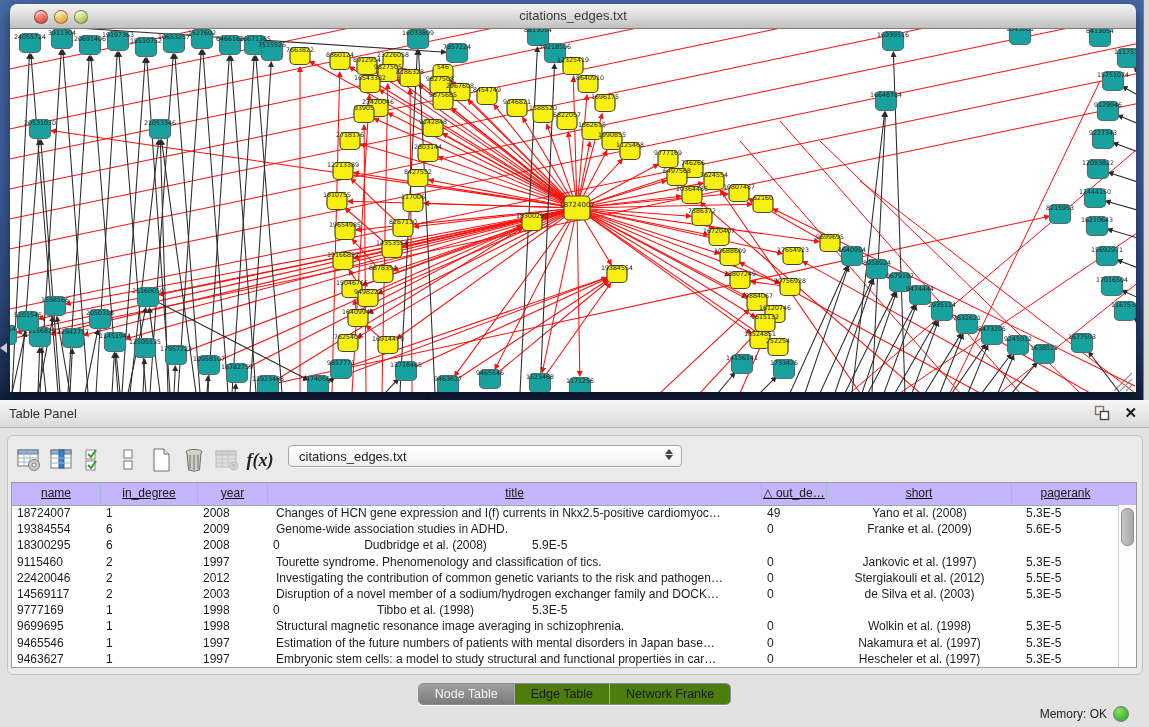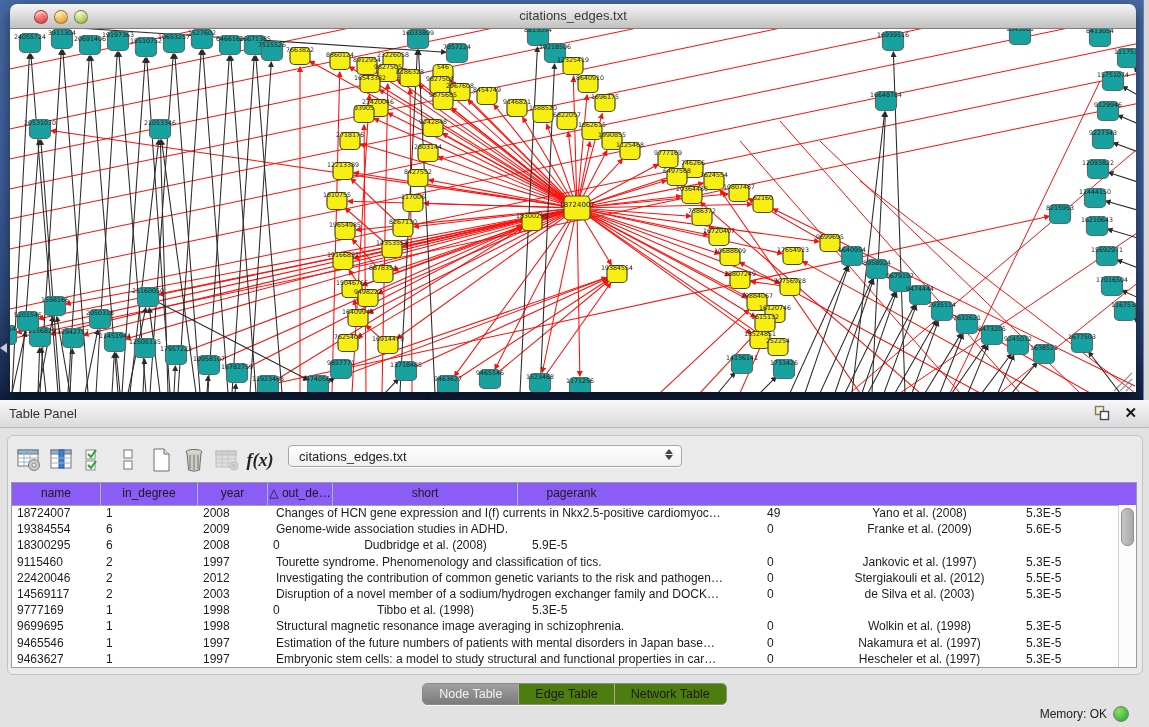--- a/index.html
+++ b/index.html
@@ -38,21 +38,21 @@
   .fx{font-family:"Liberation Serif",serif;font-style:italic;font-weight:bold;font-size:18px;color:#222;}
   .combo{position:absolute;left:280px;top:9px;width:394px;height:22px;border:1px solid #a6a6a6;border-radius:4px;
     background:linear-gradient(#ffffff,#f0f0f0);box-shadow:0 1px 1px rgba(255,255,255,.8);
     font-size:13px;color:#222;line-height:22px;padding-left:10px;box-sizing:border-box;}
   .combo .steppers{position:absolute;right:8px;top:3px;display:flex;flex-direction:column;gap:1px;}
   .combo .steppers i{width:0;height:0;border-left:4px solid transparent;border-right:4px solid transparent;}
   .combo .up{border-bottom:5px solid #444;}
   .combo .down{border-top:5px solid #444;}
 
   .tbl{position:absolute;left:3px;top:46px;width:1126px;height:186px;background:#fff;border:1px solid #9b9b9b;box-sizing:border-box;}
-  .thead{display:flex;height:22px;background:#8b5cf6;border-bottom:1px solid #8fa9b5;}
+  .thead{display:flex;height:22px;background:#c4b5fd;border-bottom:1px solid #8fa9b5;text-decoration:underline;}
   .th{box-sizing:border-box;border-right:1px solid #9cbecd;font-size:12px;color:#1a1a1a;
       text-align:center;line-height:21px;overflow:hidden;white-space:nowrap;}
   .trows{position:absolute;left:0;top:22px;right:17px;bottom:0;overflow:hidden;}
   .tr{display:flex;height:16.2px;}
   .td{box-sizing:border-box;font-size:12px;color:#1c1c1c;line-height:16.2px;
       overflow:hidden;white-space:nowrap;}
   .c0{width:89px;padding-left:5px;}
   .c1{width:97px;padding-left:5px;}
   .c2{width:70px;padding-left:5px;}
   .c3{width:494px;padding-left:8px;}
@@ -904,20 +904,21 @@
           <i class="up"></i>
           <i class="down"></i>
         </span>
     </div>
 
     <div class="tbl">
       <div class="thead" id="thead">
           <div class="th c0">name</div>
           <div class="th c1">in_degree</div>
           <div class="th c2">year</div>
+          <div class="th c3">title</div>
           <div class="th c4">△ out_de…</div>
           <div class="th c5">short</div>
           <div class="th c6">pagerank</div>
         </div>
       <div class="trows" id="trows">
           <div class="tr">
             <div class="td c0">18724007</div>
             <div class="td c1">1</div>
             <div class="td c2">2008</div>
             <div class="td c3">Changes of HCN gene expression and I(f) currents in Nkx2.5-positive cardiomyoc…</div>
@@ -1008,21 +1009,21 @@
       <div class="vscroll">
         <div class="vthumb"></div>
       </div>
     </div>
   </div>
 
   <div class="tabsbar">
     <div class="segctl">
       <span class="seg active">Node Table</span>
       <span class="seg">Edge Table</span>
-      <span class="seg">Network Table</span>
+      <span class="seg">Network Franke</span>
     </div>
   </div>
 
   <div class="statusbar">
     <span class="mem">Memory: OK</span>
     <span class="memdot"></span>
   </div>
 </div>
 
 </body></html>

